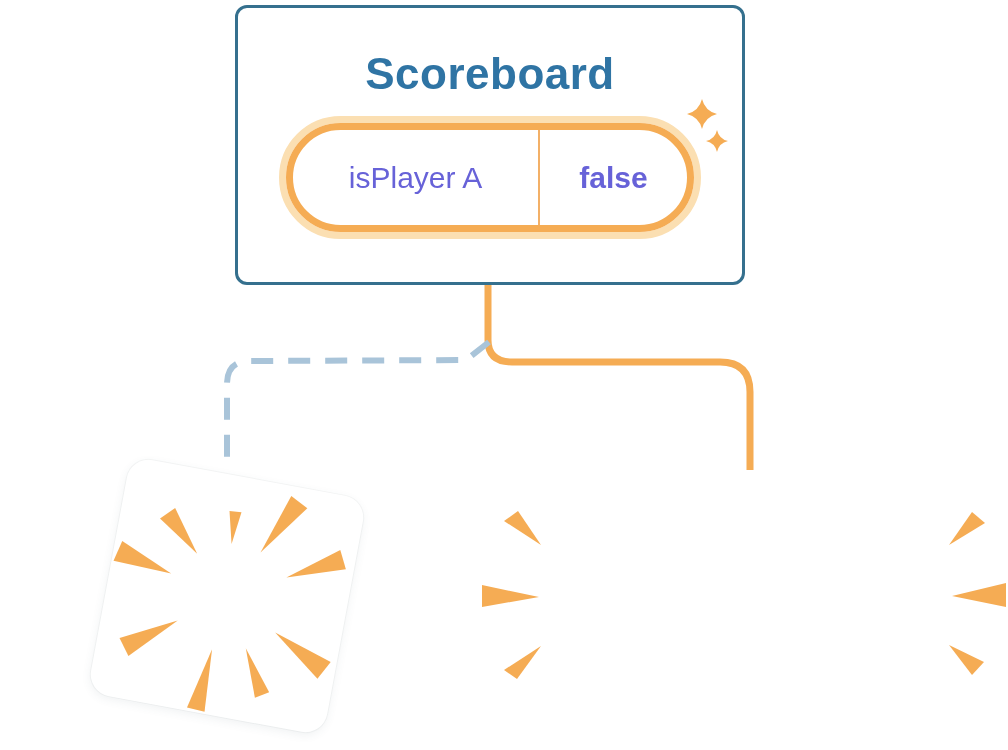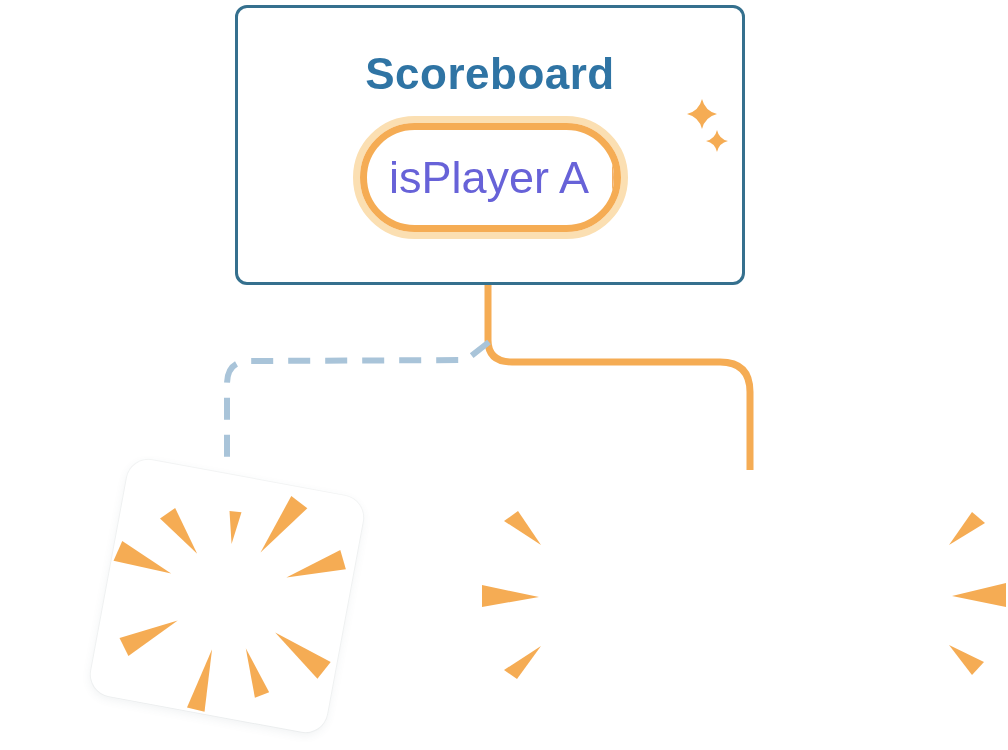--- a/index.html
+++ b/index.html
@@ -42,21 +42,21 @@
     border:7px solid var(--orange);
     border-radius:999px;
     background:var(--card-white);
     overflow:hidden;
   }
   .pill-content{
     display:flex;align-items:stretch;height:95px;
   }
   .pill-cell{
     display:flex;align-items:center;justify-content:center;
-    font-size:45px;color:var(--purple);
+    font-size:30px;color:var(--purple);
   }
   .pill-cell.name{width:245px;}
   .pill-cell.value{width:147px;font-weight:700;}
   .pill-divider{width:2px;background:var(--orange-divider);}
 
   
   .counter-card{
     position:absolute;left:556px;top:452px;width:378px;height:293px;
     border:8px solid var(--orange-glow);
     border-radius:34px;
@@ -101,20 +101,21 @@
     <path d="M489,342 L466,360 L250,361 Q227,361 227,384 L227,462" fill="none" stroke="var(--dash-blue)" stroke-width="6" stroke-dasharray="22 15"></path>
   </svg>
 
   <div class="scoreboard-card">
     <div class="card-title">Scoreboard</div>
     <div class="pill-halo">
       <div class="pill-orange">
         <div class="pill-content">
           <div class="pill-cell name">isPlayer A</div>
           <div class="pill-divider"></div>
+          <div class="pill-cell value">false</div>
         </div>
       </div>
     </div>
   </div>
 
   <div class="destroyed-card">
     <svg width="240" height="240" viewBox="0 0 240 240">
       <g fill="var(--orange)">
         <polygon points="115,68 119,35 107,36"></polygon>
         <polygon points="145,71 183,19 165,10"></polygon>

